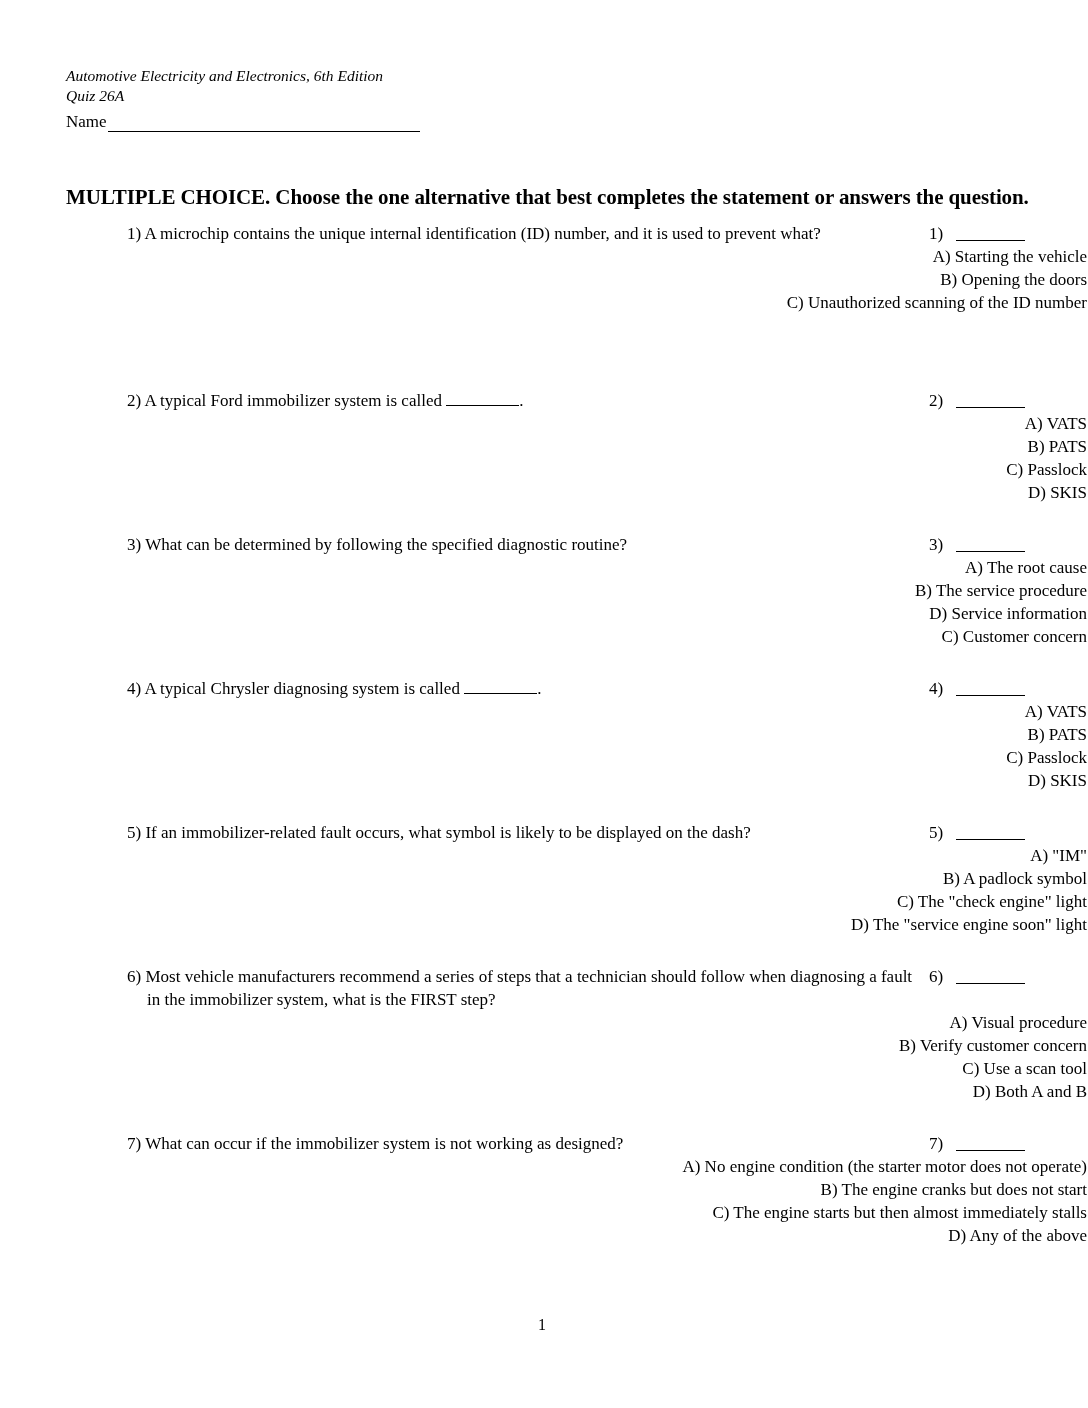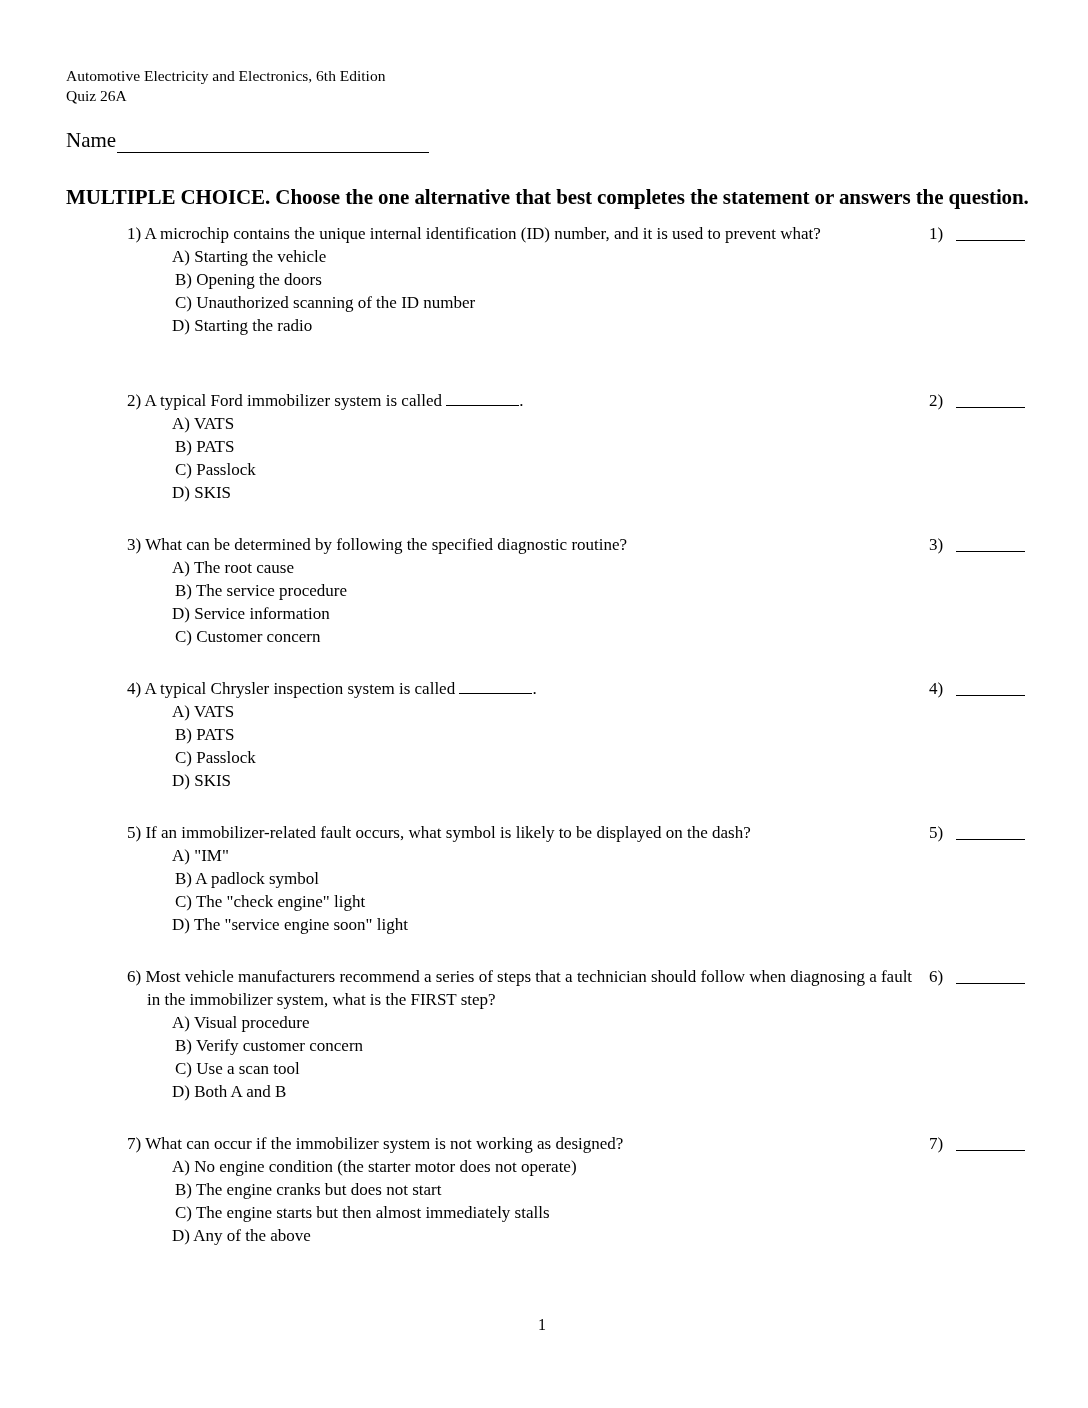--- a/index.html
+++ b/index.html
@@ -1,25 +1,25 @@
 <!DOCTYPE html>
 <html><head>
 <meta charset="utf-8">
 <style>
   html, body { margin: 0; padding: 0; background: #ffffff; }
   body { width: 1088px; height: 1408px; position: relative; overflow: hidden;
          font-family: "Liberation Serif", "DejaVu Serif", serif; color: #000; }
-  .header { position: absolute; left: 66px; top: 66px; font-size: 15.5px; line-height: 20px; }
-  .name-row { position: absolute; left: 66px; top: 128px; font-size: 21px; display: flex; align-items: flex-end; }
+  .header { position: absolute; left: 66px; top: 66px; font-size: 15.5px; line-height: 20px; font-style: italic; }
+  .name-row { position: absolute; left: 66px; top: 112px; font-size: 17px; display: flex; align-items: flex-end; }
   .name-line { display: inline-block; width: 312px; border-bottom: 1px solid #000; height: 18px; margin-left: 1px; }
   .instructions { position: absolute; left: 66px; top: 185px; font-size: 21px; font-weight: bold; white-space: nowrap; letter-spacing: -0.1px; }
   .question { position: absolute; left: 127px; width: 960px; font-size: 17px; line-height: 23px; }
   .q-stem { width: 770px; padding-left: 20px; text-indent: -20px; }
   .options { margin-left: 45px; }
-  .opt { white-space: nowrap; }
+  .opt { white-space: nowrap; text-align: right; }
   .opt.indent { padding-left: 3px; }
   .answer-num { position: absolute; left: 802px; top: 0; }
   .answer-line { position: absolute; left: 829px; top: 18px; width: 69px; border-bottom: 1.5px solid #000; }
   .blank { display: inline-block; width: 73px; border-bottom: 1px solid #000; height: 16px; vertical-align: baseline; }
   .page-number { position: absolute; left: 538px; top: 1316px; font-size: 16px; }
 </style>
 </head>
 <body>
 
 <div class="header">
@@ -33,21 +33,20 @@
 </div>
 
 <div class="instructions">MULTIPLE CHOICE.  Choose the one alternative that best completes the statement or answers the question.</div>
 
 <div class="question" style="top:222px;">
   <div class="q-stem"><span>1)</span> <span>A microchip contains the unique internal identification (ID) number, and it is used to prevent what?</span></div>
   <div class="options">
     <div class="opt">A) Starting the vehicle</div>
     <div class="opt indent">B) Opening the doors</div>
     <div class="opt indent">C) Unauthorized scanning of the ID number</div>
-    <div class="opt">D) Starting the radio</div>
   </div>
   <span class="answer-num">1)</span>
   <span class="answer-line"></span>
 </div>
 
 <div class="question" style="top:389px;">
   <div class="q-stem"><span>2)</span> <span>A typical Ford immobilizer system is called</span> <span class="blank"></span><span>.</span></div>
   <div class="options">
     <div class="opt">A) VATS</div>
     <div class="opt indent">B) PATS</div>
@@ -64,21 +63,21 @@
     <div class="opt">A) The root cause</div>
     <div class="opt indent">B) The service procedure</div>
     <div class="opt">D) Service information</div>
     <div class="opt indent">C) Customer concern</div>
   </div>
   <span class="answer-num">3)</span>
   <span class="answer-line"></span>
 </div>
 
 <div class="question" style="top:677px;">
-  <div class="q-stem"><span>4)</span> <span>A typical Chrysler inspection system is called</span> <span class="blank"></span><span>.</span></div>
+  <div class="q-stem"><span>4)</span> <span>A typical Chrysler diagnosing system is called</span> <span class="blank"></span><span>.</span></div>
   <div class="options">
     <div class="opt">A) VATS</div>
     <div class="opt indent">B) PATS</div>
     <div class="opt indent">C) Passlock</div>
     <div class="opt">D) SKIS</div>
   </div>
   <span class="answer-num">4)</span>
   <span class="answer-line"></span>
 </div>
 

